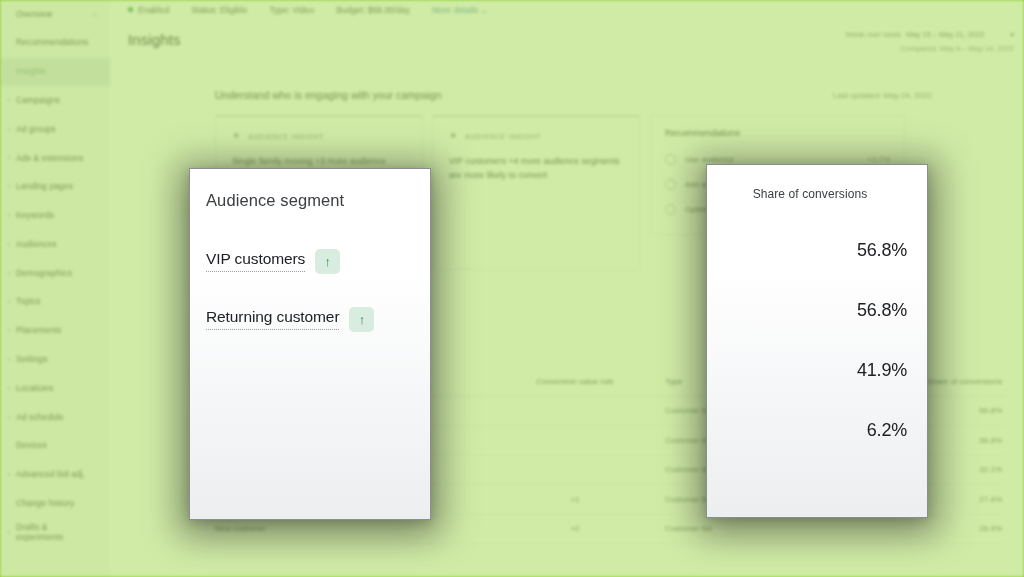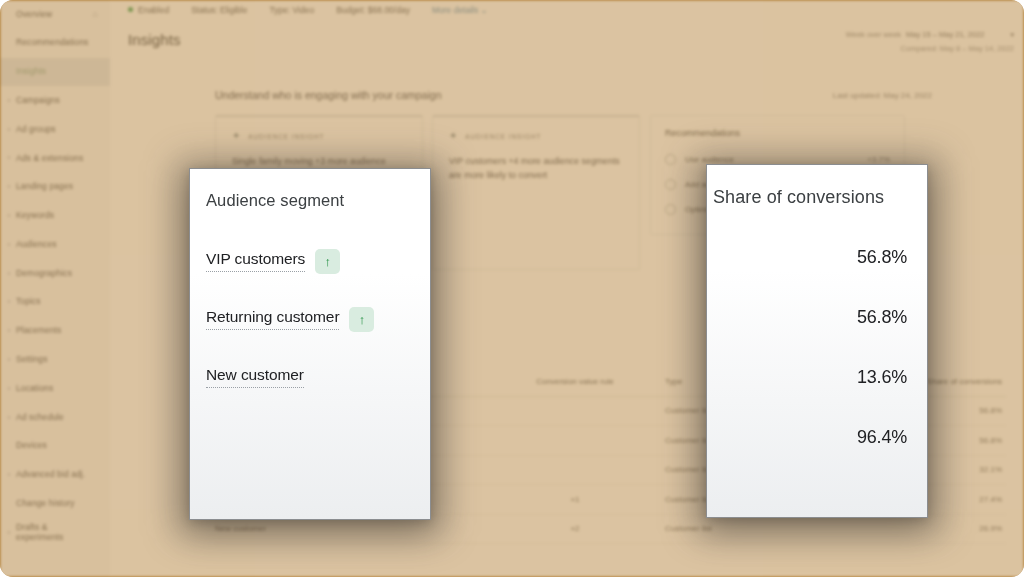--- a/index.html
+++ b/index.html
@@ -9,22 +9,21 @@
   }
   body {
     font-family: "Liberation Sans", sans-serif;
     -webkit-font-smoothing: antialiased;
   }
   #screen {
     position: relative;
     width: 1024px;
     height: 577px;
     overflow: hidden;
-    background: #a16207;
-    border-radius: 13px;
+    background: #84cc16;
   }
 
   
   #app {
     position: absolute;
     inset: 0;
     filter: blur(1.6px);
     opacity: 0.62;
   }
 
@@ -302,23 +301,23 @@
   }
 
   
   #mag-right {
     left: 706px; top: 164px;
     width: 222px; height: 354px;
     padding: 22px 20px 0 0;
     text-align: right;
   }
   #mag-right .mtitle {
-    font-size: 18px;
+    font-size: 12px;
     color: #3c4043;
-    text-align: left;
+    text-align: center;
     padding-right: 0;
     margin: 0 0 38px 6px;
     letter-spacing: 0.1px;
   }
   .pct-row {
     font-size: 18px;
     color: #202124;
     margin-bottom: 38px;
     height: 22px;
     line-height: 22px;
@@ -477,29 +476,26 @@
     <div class="mtitle">Audience segment</div>
     <div id="mag-left-rows">
         <div class="seg-row">
           <span class="seg-name">VIP customers</span>
           <span class="seg-badge">↑</span>
         </div>
         <div class="seg-row">
           <span class="seg-name">Returning customer</span>
           <span class="seg-badge">↑</span>
         </div>
-        <div class="seg-row">
-          <span class="seg-name">New customer</span>
-        </div>
       </div>
   </div>
 
   <div class="mag" id="mag-right">
     <div class="mtitle">Share of conversions</div>
     <div id="mag-right-rows">
         <div class="pct-row">56.8%</div>
         <div class="pct-row">56.8%</div>
-        <div class="pct-row">13.6%</div>
-        <div class="pct-row">96.4%</div>
+        <div class="pct-row">41.9%</div>
+        <div class="pct-row">6.2%</div>
       </div>
   </div>
 
 </div>
 
 </body></html>

